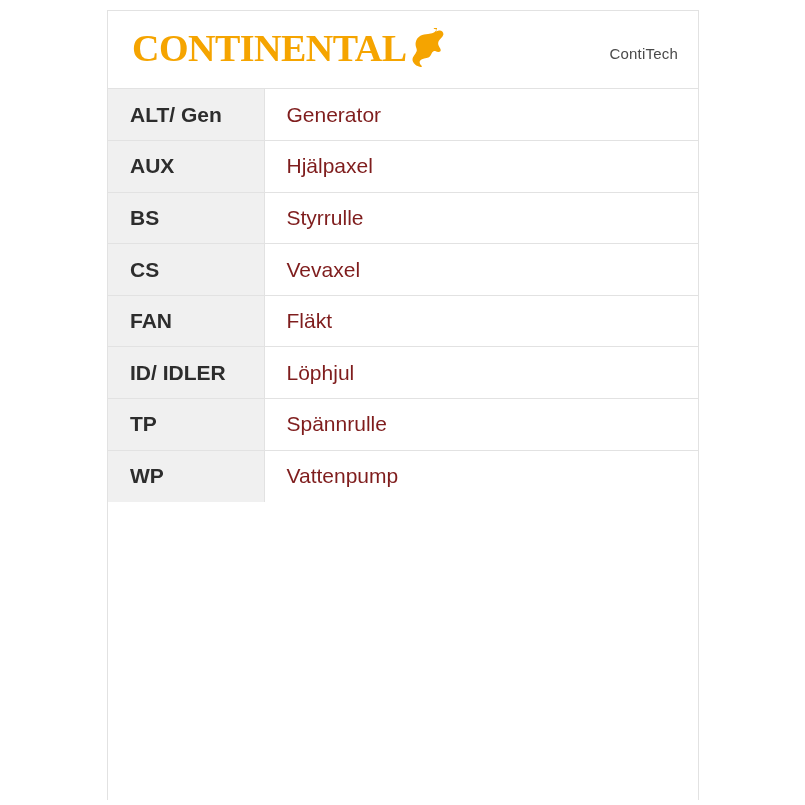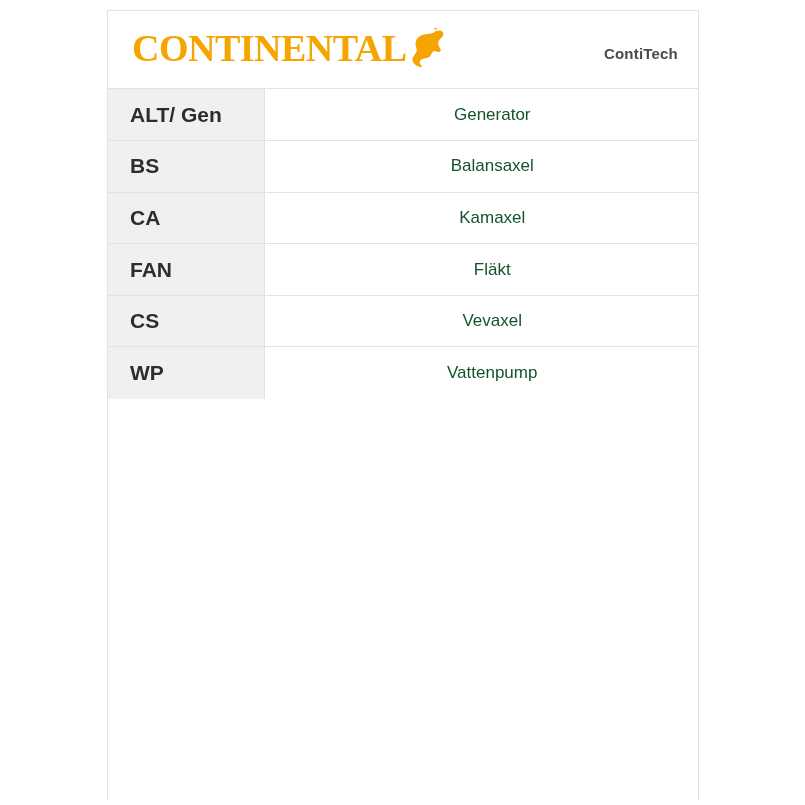--- a/index.html
+++ b/index.html
@@ -60,21 +60,21 @@
     margin-left: 4px;
     width: 34px;
     height: 40px;
     display: block;
   }
   .contitech {
     position: absolute;
     right: 20px;
     top: 34px;
     font-family: "Liberation Sans", sans-serif;
-    font-weight: bold;
+    font-weight: normal;
     font-size: 15px;
     color: #4a4a4a;
     letter-spacing: 0.2px;
   }
   
   .table {
     width: 100%;
     border-collapse: collapse;
     table-layout: fixed;
   }
@@ -91,24 +91,23 @@
     width: 156px;
     background: #f0f0f0;
     border-right: 1px solid #e2e2e2;
     font-size: 21px;
     font-weight: bold;
     color: #2d2d2d;
     white-space: nowrap;
   }
   .col-desc {
     background: #ffffff;
-    font-size: 17px;
-    color: #14532d;
+    font-size: 21px;
+    color: #7f1d1d;
     white-space: nowrap;
-    text-align: center;
   }
   tr:last-child td {
     border-bottom: none;
   }
 </style>
 </head>
 <body>
 
 <div class="page">
   <div class="sheet">
@@ -123,34 +122,42 @@
       <div class="contitech">ContiTech</div>
     </div>
 
     <table class="table">
       <tbody>
         <tr>
           <td class="col-code">ALT/ Gen</td>
           <td class="col-desc">Generator</td>
         </tr>
         <tr>
-          <td class="col-code">BS</td>
-          <td class="col-desc">Balansaxel</td>
+          <td class="col-code">AUX</td>
+          <td class="col-desc">Hjälpaxel</td>
         </tr>
         <tr>
-          <td class="col-code">CA</td>
-          <td class="col-desc">Kamaxel</td>
+          <td class="col-code">BS</td>
+          <td class="col-desc">Styrrulle</td>
+        </tr>
+        <tr>
+          <td class="col-code">CS</td>
+          <td class="col-desc">Vevaxel</td>
         </tr>
         <tr>
           <td class="col-code">FAN</td>
           <td class="col-desc">Fläkt</td>
         </tr>
         <tr>
-          <td class="col-code">CS</td>
-          <td class="col-desc">Vevaxel</td>
+          <td class="col-code">ID/ IDLER</td>
+          <td class="col-desc">Löphjul</td>
+        </tr>
+        <tr>
+          <td class="col-code">TP</td>
+          <td class="col-desc">Spännrulle</td>
         </tr>
         <tr>
           <td class="col-code">WP</td>
           <td class="col-desc">Vattenpump</td>
         </tr>
       </tbody>
     </table>
 
   </div>
 </div>

